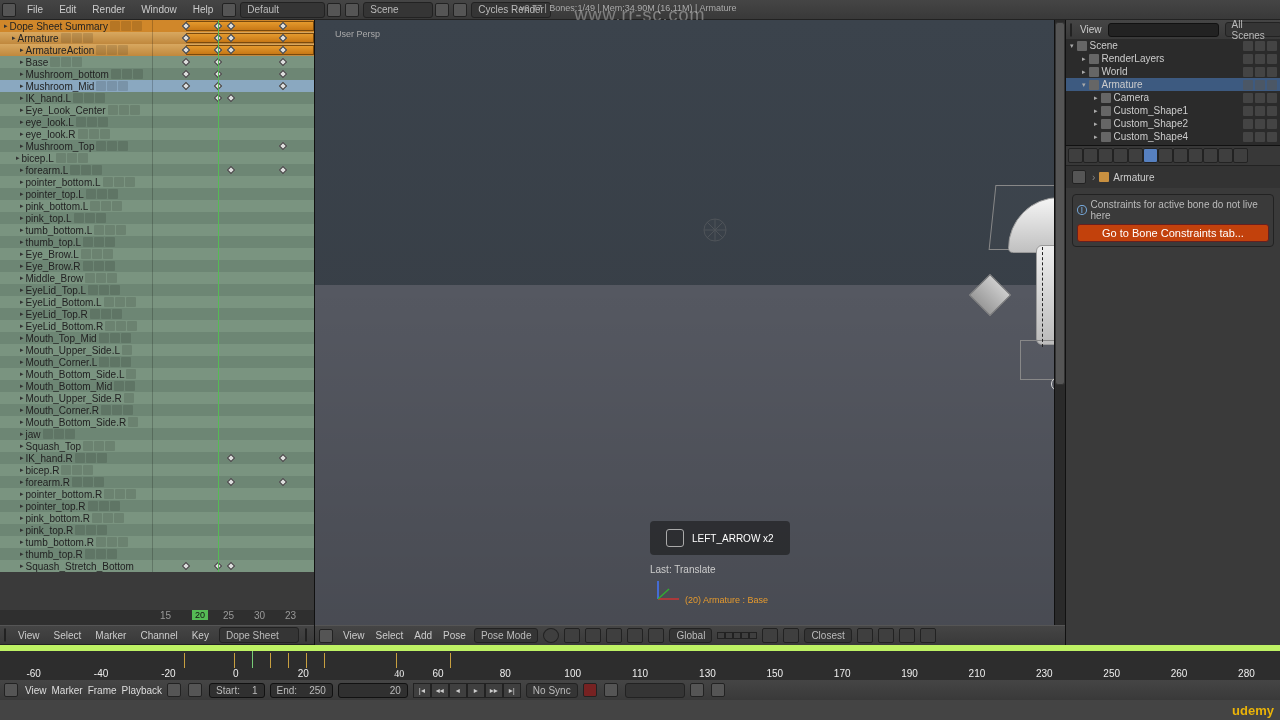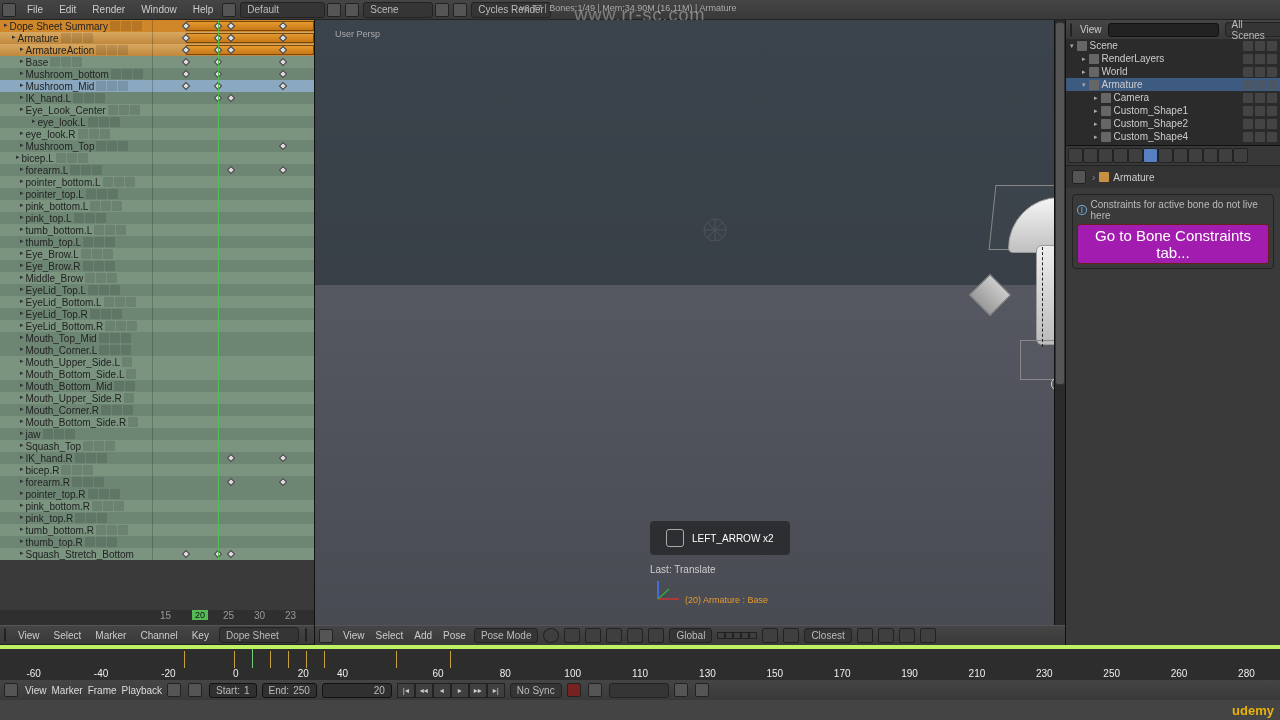--- a/index.html
+++ b/index.html
@@ -8,21 +8,21 @@
 .topbar .menu-item { padding:3px 7px; color:#ccc; cursor:pointer; }
 .tb-dropdown { background:#353535; border:1px solid #222; border-radius:3px; padding:1px 6px; height:16px; display:flex; align-items:center; color:#bbb; min-width:80px;}
 .tb-ico { width:14px; height:14px; background:#555; border:1px solid #222; border-radius:2px; margin-right:2px;}
 .main { display:flex; height:625px; }
 .col-left { width:315px; display:flex; flex-direction:column; background:#3a3a3a; border-right:1px solid #111;}
 .col-mid { flex:1; display:flex; flex-direction:column; background:#394049;}
 .col-right { width:215px; display:flex; flex-direction:column; background:#3a3a3a; border-left:1px solid #111;}
 .dopesheet { flex:1; overflow:hidden; display:flex; flex-direction:column;}
 .ds-scroll { flex:1; overflow:hidden;}
 .ds-row { height:12px; display:flex; align-items:center; font-size:9px;}
-.ds-name { width:152px; padding-left:4px; color:#222; white-space:nowrap; overflow:hidden; display:flex; gap:2px;}
+.ds-name { width:152px; padding-left:4px; color:#222; white-space:nowrap; overflow:hidden; display:flex; align-items:center; gap:2px;}
 .ds-name .tri { font-size:7px; color:#333;}
 .ds-icons { display:flex; gap:1px; }
 .ds-ic { width:10px; height:10px; background:rgba(0,0,0,0.12); border-radius:1px;}
 .ds-track { flex:1; height:12px; position:relative; border-left:1px solid rgba(0,0,0,0.2);}
 .sum-bar { position:absolute; top:1px; bottom:1px; background:linear-gradient(#e59a2e,#c87815); border:1px solid #7a4a0d;}
 .kf { position:absolute; width:6px; height:6px; transform:translate(-50%,-50%) rotate(45deg); top:50%; background:#ddd; border:1px solid #333;}
 .playhead { position:absolute; top:0; bottom:0; width:1px; background:#55bb55;}
 .r-hdr { background:#d0872a; color:#111;}
 .r-orange { background:linear-gradient(#d8a860,#c0883d);}
 .r-odd { background:#7a9480;}
@@ -63,28 +63,28 @@
 .ol-ico { width:10px; height:10px; background:#666; border-radius:1px;}
 .ol-row .tail { margin-left:auto; display:flex; gap:2px; padding-right:3px;}
 .ol-row .tic { width:10px; height:10px; opacity:.6; background:#555; border-radius:1px;}
 .props { flex:1; border-top:1px solid #111; display:flex; flex-direction:column;}
 .props-tabs { height:20px; background:#383838; display:flex; gap:0; padding:2px; border-bottom:1px solid #222;}
 .ptab { width:15px; height:15px; background:#3f3f3f; border:1px solid #222; border-radius:2px;}
 .ptab.active { background:#5680c0;}
 .props-bc { padding:4px 6px; display:flex; align-items:center; gap:4px; color:#ccc; background:#333;}
 .props-warn { margin:6px; background:#3a3a3a; border:1px solid #222; border-radius:4px; padding:4px; font-size:9px;}
 .props-warn .info { color:#bbb; display:flex; gap:4px; align-items:center; margin-bottom:3px;}
-.props-warn .btn { background:#a21caf; color:#fff; text-align:center; padding:2px; border-radius:3px; border:1px solid #662020; font-size:15px;}
-.timeline { height:55px; background:#3a3a3a; border-top:4px solid #bef264; display:flex; flex-direction:column;}
+.props-warn .btn { background:#c2410c; color:#fff; text-align:center; padding:2px; border-radius:3px; border:1px solid #662020; font-size:11px;}
+.timeline { height:55px; background:#3a3a3a; border-top:6px solid #bef264; display:flex; flex-direction:column;}
 .tl-track { flex:1; background:#2d2d2d; position:relative;}
 .tl-marker { position:absolute; top:2px; bottom:12px; width:1px; background:#c8a040;}
 .tl-cursor { position:absolute; top:0; bottom:12px; width:1px; background:#77cc77;}
 .tl-ruler { position:absolute; left:0; right:0; bottom:0; height:12px; display:flex; color:#eee; font-size:9px;}
 .tl-header { height:20px; background:linear-gradient(#454545,#393939); display:flex; align-items:center; gap:5px; padding:0 4px;}
-.tl-field { background:#303030; border:1px solid #111; border-radius:3px; height:15px; padding:0 6px; color:#bbb; display:flex; align-items:center; gap:4px; font-size:10px;}
+.tl-field { background:#303030; border:1px solid #111; border-radius:3px; height:15px; padding:0 6px; color:#bbb; display:flex; align-items:center; gap:12px; font-size:10px;}
 .tl-play { display:flex; gap:0;}
 .tl-play .pb { width:18px; height:15px; background:#3f3f3f; border:1px solid #222; display:flex; align-items:center; justify-content:center; color:#ccc; font-size:8px;}
 .top-info { color:#aaa; font-size:9px; position:absolute; left:520px; top:3px;}
 .watermark { position:absolute; left:50%; top:5px; transform:translateX(-50%); color:rgba(255,255,255,.35); font-size:18px; font-weight:normal; letter-spacing:1px; pointer-events:none;}
 .udemy { position:absolute; right:6px; bottom:2px; color:#eab308; font-size:13px; font-weight:bold;}
 .scrollbar{width:11px;background:#2a2a2a;border-left:1px solid #111;}
 .scrollbar .thumb{background:#555;border:1px solid #333;border-radius:3px;}
 </style>
 </head>
 <body>
@@ -220,21 +220,21 @@
             <div class="ds-name" style="padding-left: 20px;"><span class="tri">▸</span>Eye_Look_Center<div class="ds-icons">
                 <div class="ds-ic"></div>
                 <div class="ds-ic"></div>
                 <div class="ds-ic"></div>
               </div></div>
             <div class="ds-track">
               <div class="playhead" style="left: 65px;"></div>
             </div>
           </div>
           <div class="ds-row r-even">
-            <div class="ds-name" style="padding-left: 32px;"><span class="tri">▸</span>eye_look.L<div class="ds-icons">
+            <div class="ds-name" style="padding-left: 20px;"><span class="tri">▸</span>eye_look.L<div class="ds-icons">
                 <div class="ds-ic"></div>
                 <div class="ds-ic"></div>
                 <div class="ds-ic"></div>
               </div></div>
             <div class="ds-track">
               <div class="playhead" style="left: 65px;"></div>
             </div>
           </div>
           <div class="ds-row r-odd">
             <div class="ds-name" style="padding-left: 20px;"><span class="tri">▸</span>eye_look.R<div class="ds-icons">
@@ -412,32 +412,32 @@
           <div class="ds-row r-even">
             <div class="ds-name" style="padding-left: 20px;"><span class="tri">▸</span>Mouth_Top_Mid<div class="ds-icons">
                 <div class="ds-ic"></div>
                 <div class="ds-ic"></div>
                 <div class="ds-ic"></div>
               </div></div>
             <div class="ds-track">
               <div class="playhead" style="left: 65px;"></div>
             </div>
           </div>
+          <div class="ds-row r-odd">
+            <div class="ds-name" style="padding-left: 20px;"><span class="tri">▸</span>Mouth_Upper_Side.L<div class="ds-icons">
+                <div class="ds-ic"></div>
+              </div></div>
+            <div class="ds-track">
+              <div class="playhead" style="left: 65px;"></div>
+            </div>
+          </div>
           <div class="ds-row r-even">
             <div class="ds-name" style="padding-left: 20px;"><span class="tri">▸</span>Mouth_Corner.L<div class="ds-icons">
                 <div class="ds-ic"></div>
                 <div class="ds-ic"></div>
-                <div class="ds-ic"></div>
-              </div></div>
-            <div class="ds-track">
-              <div class="playhead" style="left: 65px;"></div>
-            </div>
-          </div>
-          <div class="ds-row r-odd">
-            <div class="ds-name" style="padding-left: 20px;"><span class="tri">▸</span>Mouth_Upper_Side.L<div class="ds-icons">
                 <div class="ds-ic"></div>
               </div></div>
             <div class="ds-track">
               <div class="playhead" style="left: 65px;"></div>
             </div>
           </div>
           <div class="ds-row r-odd">
             <div class="ds-name" style="padding-left: 20px;"><span class="tri">▸</span>Mouth_Bottom_Side.L<div class="ds-icons">
                 <div class="ds-ic"></div>
               </div></div>
@@ -524,20 +524,30 @@
           </div>
           <div class="ds-row r-even">
             <div class="ds-name" style="padding-left: 20px;"><span class="tri">▸</span>forearm.R<div class="ds-icons">
                 <div class="ds-ic"></div>
                 <div class="ds-ic"></div>
                 <div class="ds-ic"></div>
               </div></div>
             <div class="ds-track">
               <div class="kf" style="left: 78px;"></div>
               <div class="kf" style="left: 130px;"></div>
+              <div class="playhead" style="left: 65px;"></div>
+            </div>
+          </div>
+          <div class="ds-row r-odd">
+            <div class="ds-name" style="padding-left: 20px;"><span class="tri">▸</span>pointer_bottom.R<div class="ds-icons">
+                <div class="ds-ic"></div>
+                <div class="ds-ic"></div>
+                <div class="ds-ic"></div>
+              </div></div>
+            <div class="ds-track">
               <div class="playhead" style="left: 65px;"></div>
             </div>
           </div>
           <div class="ds-row r-even">
             <div class="ds-name" style="padding-left: 20px;"><span class="tri">▸</span>pointer_top.R<div class="ds-icons">
                 <div class="ds-ic"></div>
                 <div class="ds-ic"></div>
                 <div class="ds-ic"></div>
               </div></div>
             <div class="ds-track">
@@ -825,21 +835,21 @@
 </div>
 
 <div class="timeline">
   <div class="tl-track" id="tl-track">
     <div class="tl-ruler" id="tl-ruler">
         <span style="flex: 1 1 0%; text-align: center;">-60</span>
         <span style="flex: 1 1 0%; text-align: center;">-40</span>
         <span style="flex: 1 1 0%; text-align: center;">-20</span>
         <span style="flex: 1 1 0%; text-align: center;">0</span>
         <span style="flex: 1 1 0%; text-align: center;">20</span>
-        <span style="flex: 1 1 0%; text-align: left;">40</span>
+        <span style="flex: 1 1 0%; text-align: right; font-family: Liberation Serif, serif;">40</span>
         <span style="flex: 1 1 0%; text-align: center;">60</span>
         <span style="flex: 1 1 0%; text-align: center;">80</span>
         <span style="flex: 1 1 0%; text-align: center;">100</span>
         <span style="flex: 1 1 0%; text-align: center;">110</span>
         <span style="flex: 1 1 0%; text-align: center;">130</span>
         <span style="flex: 1 1 0%; text-align: center;">150</span>
         <span style="flex: 1 1 0%; text-align: center;">170</span>
         <span style="flex: 1 1 0%; text-align: center;">190</span>
         <span style="flex: 1 1 0%; text-align: center;">210</span>
         <span style="flex: 1 1 0%; text-align: center;">230</span>

